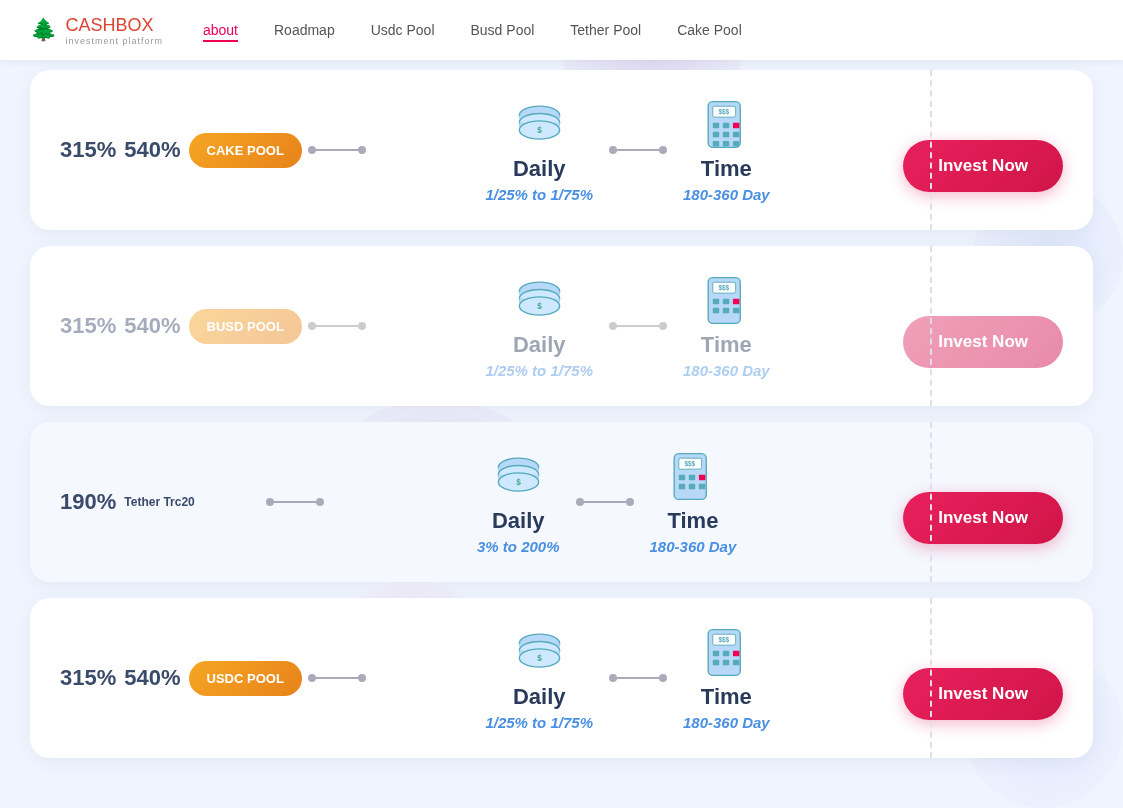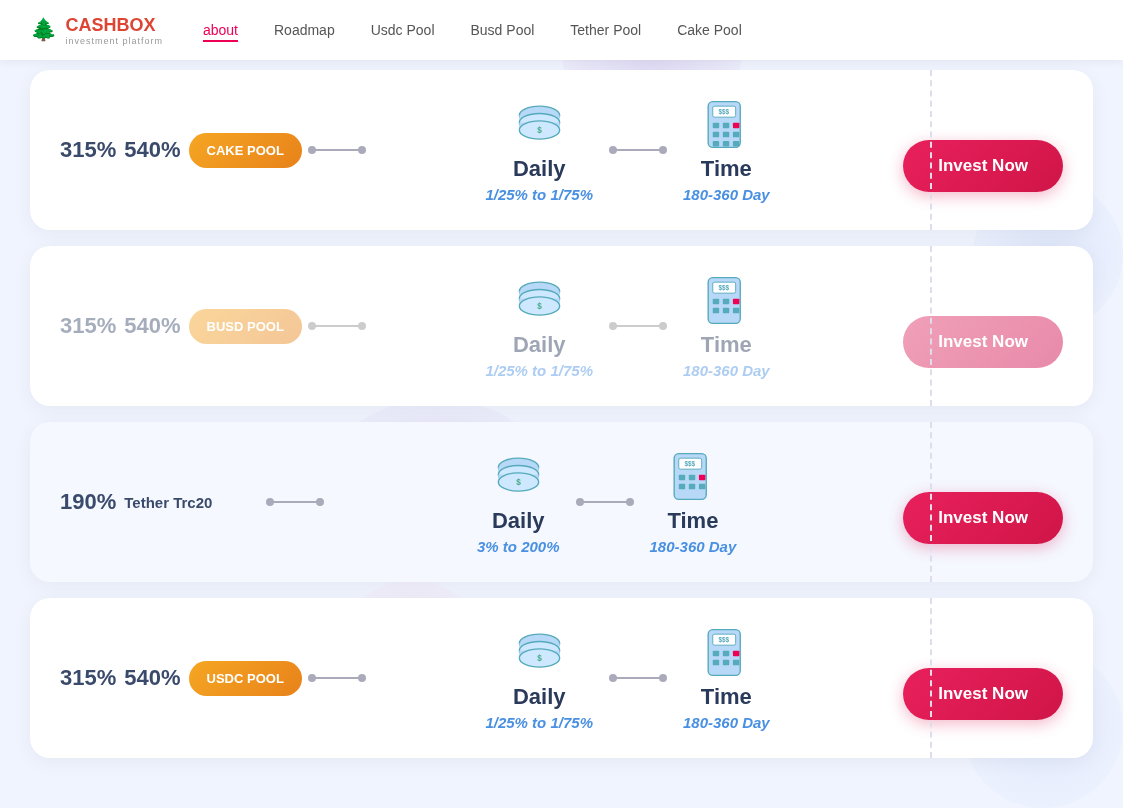--- a/index.html
+++ b/index.html
@@ -64,21 +64,21 @@
       font-weight: 700;
       font-size: 18px;
       color: #e63; 
     }
     .logo-icon {
       color: #e63;
       font-size: 22px;
     }
     .logo-text-main {
       color: #d43;
-      font-weight: 700;
+      font-weight: 400;
     }
     .logo-text-sub {
       font-size: 9px;
       color: #999;
       display: block;
       font-weight: 400;
       letter-spacing: 1px;
     }
     .nav-links {
       display: flex;
@@ -228,21 +228,21 @@
     .pool-card.dimmed .connector-line {
       background: #ccc;
     }
     .pool-card.dimmed .connector-line::before,
     .pool-card.dimmed .connector-line::after {
       background: #ccc;
     }
 
     
     .card-label-name {
-      font-size: 15px;
+      font-size: 12px;
       font-weight: 600;
       color: #3a4a6b;
       min-width: 90px;
     }
 
     
     .invest-btn {
       background: linear-gradient(135deg, #e8205c, #d01548);
       color: white;
       border: none;

